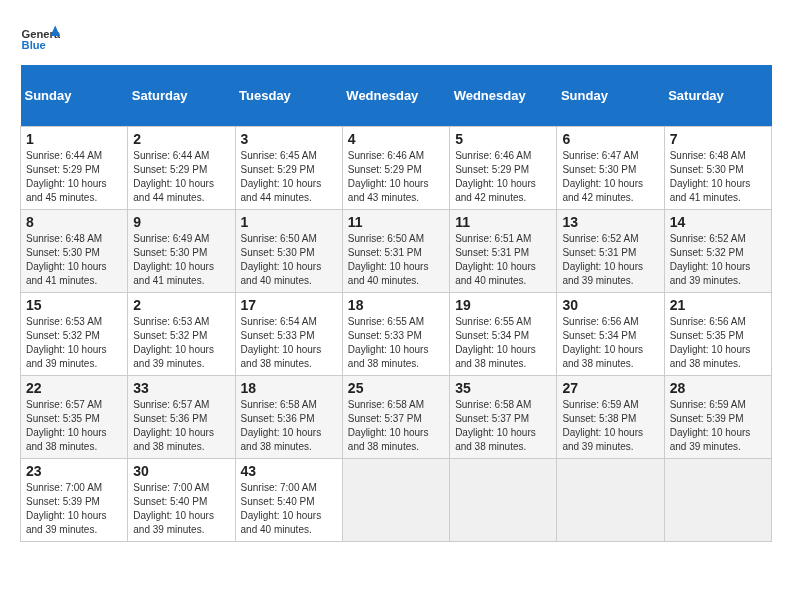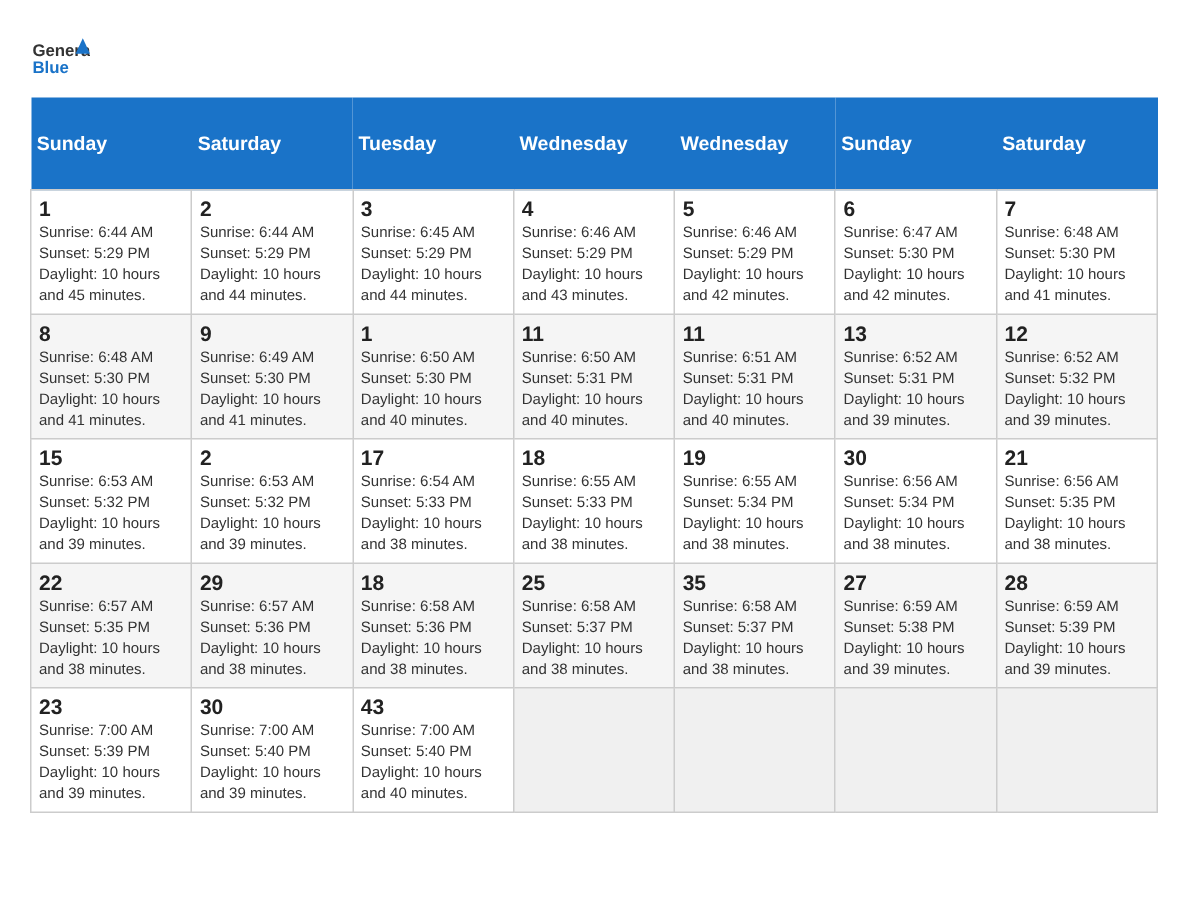--- a/index.html
+++ b/index.html
@@ -164,21 +164,21 @@
           </td>
           <td>
             <span class="day-number">11</span>
             <div class="day-info">Sunrise: 6:51 AM<br>Sunset: 5:31 PM<br>Daylight: 10 hours and 40 minutes.</div>
           </td>
           <td>
             <span class="day-number">13</span>
             <div class="day-info">Sunrise: 6:52 AM<br>Sunset: 5:31 PM<br>Daylight: 10 hours and 39 minutes.</div>
           </td>
           <td>
-            <span class="day-number">12</span>
+            <span class="day-number">14</span>
             <div class="day-info">Sunrise: 6:52 AM<br>Sunset: 5:32 PM<br>Daylight: 10 hours and 39 minutes.</div>
           </td>
         </tr>
         <tr>
           <td>
             <span class="day-number">15</span>
             <div class="day-info">Sunrise: 6:53 AM<br>Sunset: 5:32 PM<br>Daylight: 10 hours and 39 minutes.</div>
           </td>
           <td>
             <span class="day-number">2</span>
@@ -204,21 +204,21 @@
             <span class="day-number">21</span>
             <div class="day-info">Sunrise: 6:56 AM<br>Sunset: 5:35 PM<br>Daylight: 10 hours and 38 minutes.</div>
           </td>
         </tr>
         <tr>
           <td>
             <span class="day-number">22</span>
             <div class="day-info">Sunrise: 6:57 AM<br>Sunset: 5:35 PM<br>Daylight: 10 hours and 38 minutes.</div>
           </td>
           <td>
-            <span class="day-number">29</span>
+            <span class="day-number">33</span>
             <div class="day-info">Sunrise: 6:57 AM<br>Sunset: 5:36 PM<br>Daylight: 10 hours and 38 minutes.</div>
           </td>
           <td>
             <span class="day-number">18</span>
             <div class="day-info">Sunrise: 6:58 AM<br>Sunset: 5:36 PM<br>Daylight: 10 hours and 38 minutes.</div>
           </td>
           <td>
             <span class="day-number">25</span>
             <div class="day-info">Sunrise: 6:58 AM<br>Sunset: 5:37 PM<br>Daylight: 10 hours and 38 minutes.</div>
           </td>

